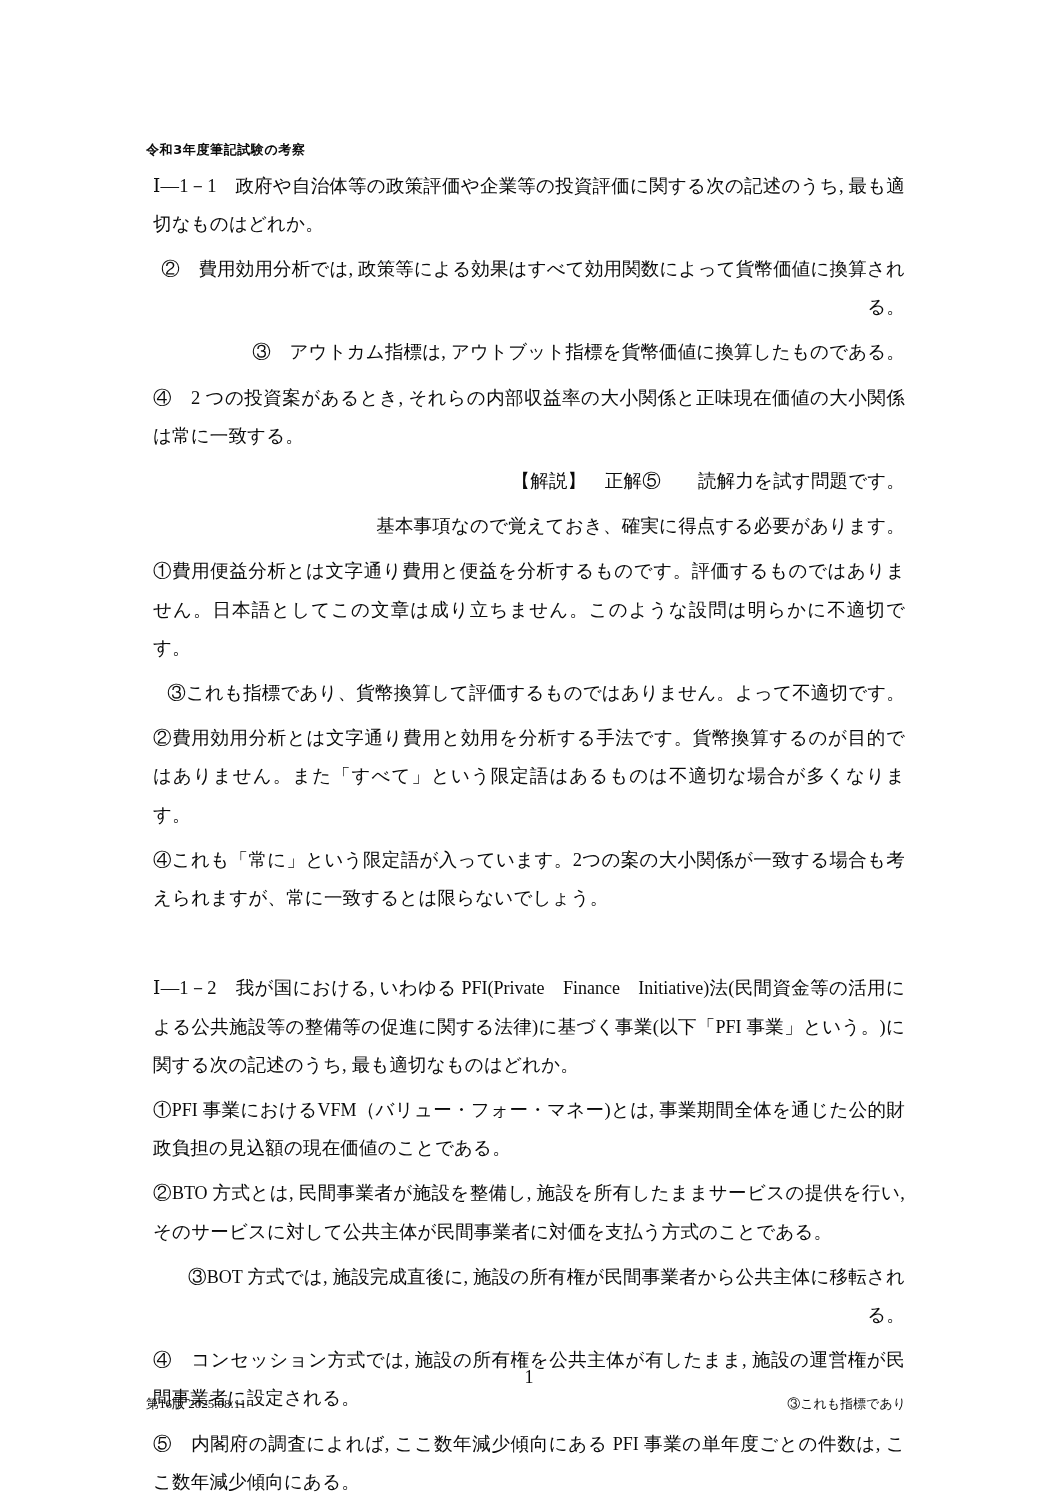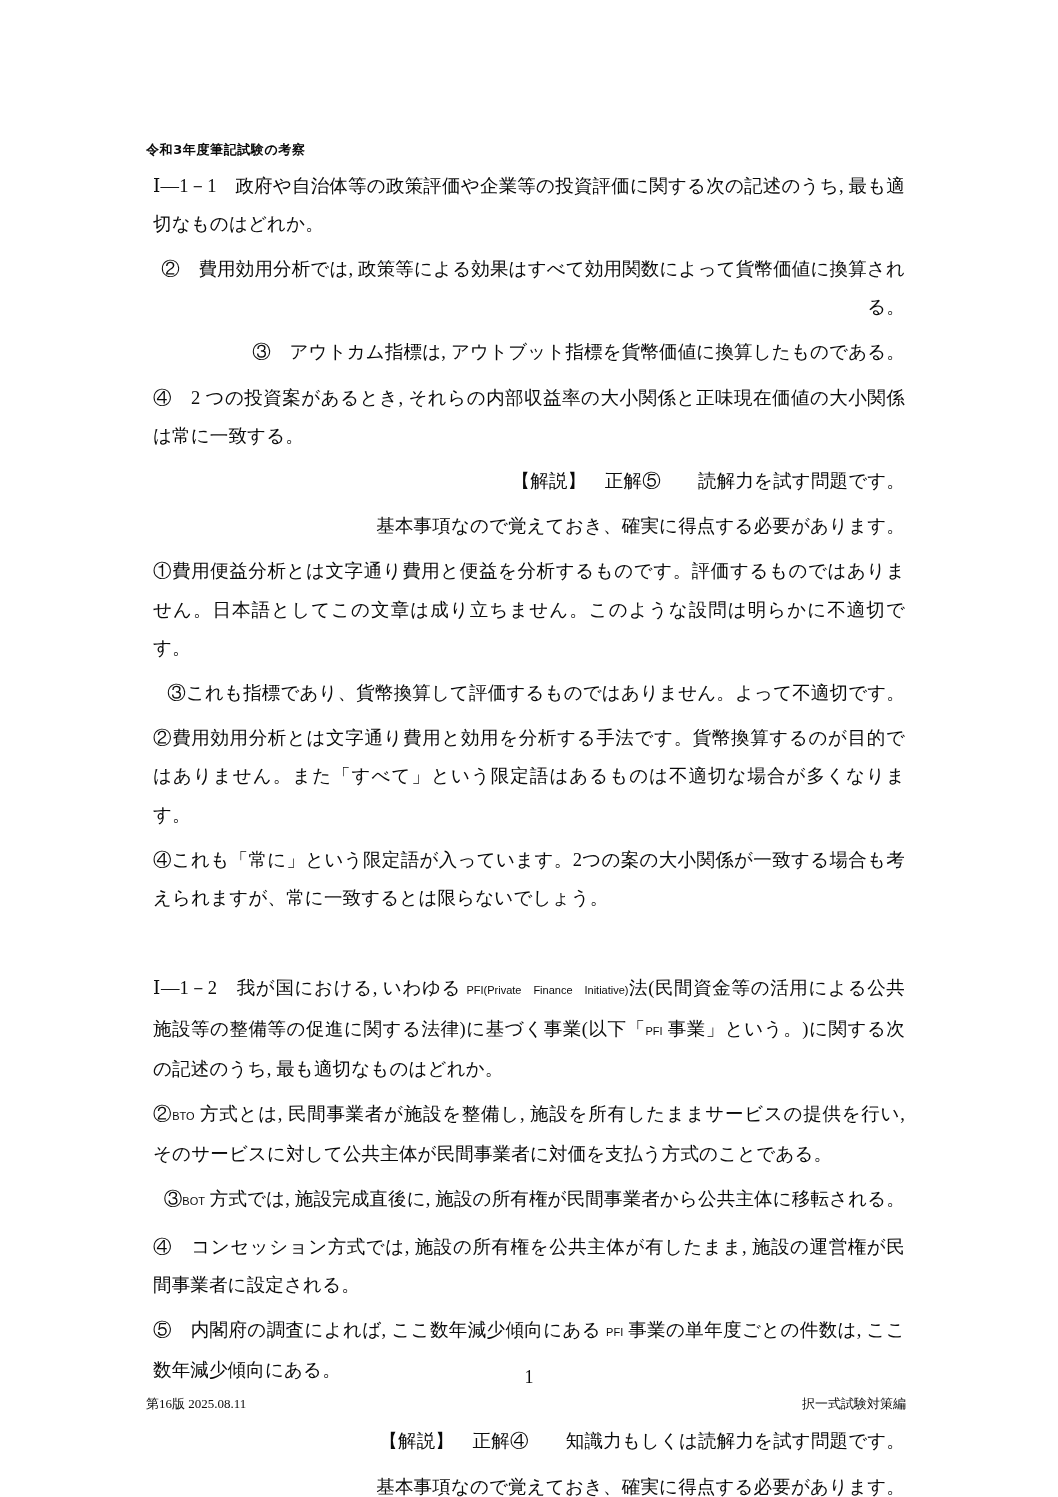--- a/index.html
+++ b/index.html
@@ -41,22 +41,22 @@
     margin: 7px;
     text-align: justify;
     text-justify: inter-character;
     word-break: break-all;
     letter-spacing: 0.15px;
   }
   .para.nojust {
     text-align: right;
   }
   .para .latin {
-    font-family: Liberation Sans, sans-serif;
-    font-size: 11px;
+    font-family: Liberation Serif, serif;
+    font-size: 18px;
     letter-spacing: 0;
   }
   .spacer-line {
     height: 38.2px;
   }
   .spacer-small {
     height: 19px;
   }
   .footer {
     position: absolute;
@@ -121,20 +121,21 @@
     <p class="para nojust">③これも指標であり、貨幣換算して評価するものではありません。よって不適切です。</p>
 
     <p class="para">②費用効用分析とは文字通り費用と効用を分析する手法です。貨幣換算するのが目的ではありません。また「すべて」という限定語はあるものは不適切な場合が多くなります。</p>
 
     <p class="para">④これも「常に」という限定語が入っています。2つの案の大小関係が一致する場合も考えられますが、常に一致するとは限らないでしょう。</p>
 
     <div class="spacer-line"></div>
 
     <p class="para"><span>Ⅰ―1－2　我が国における, いわゆる </span><span class="latin">PFI(Private　Finance　Initiative)</span><span>法(民間資金等の活用による公共施設等の整備等の促進に関する法律)に基づく事業(以下「</span><span class="latin">PFI</span><span> 事業」という。)に関する次の記述のうち, 最も適切なものはどれか。</span></p>
 
+    <p class="para"><span>①</span><span class="latin">PFI</span><span> 事業における</span><span class="latin">VFM</span><span>（バリュー・フォー・マネー)とは, 事業期間全体を通じた公的財政負担の見込額の現在価値のことである。</span></p>
 
     <p class="para"><span>②</span><span class="latin">BTO</span><span> 方式とは, 民間事業者が施設を整備し, 施設を所有したままサービスの提供を行い, そのサービスに対して公共主体が民間事業者に対価を支払う方式のことである。</span></p>
 
     <p class="para nojust"><span>③</span><span class="latin">BOT</span><span> 方式では, 施設完成直後に, 施設の所有権が民間事業者から公共主体に移転される。</span></p>
 
     <p class="para"><span>④</span><span>　コンセッション方式では, 施設の所有権を公共主体が有したまま, 施設の運営権が民間事業者に設定される。</span></p>
 
     <p class="para"><span>⑤</span><span>　内閣府の調査によれば, ここ数年減少傾向にある </span><span class="latin">PFI</span><span> 事業の単年度ごとの件数は, ここ数年減少傾向にある。</span></p>
 
     <div class="spacer-small"></div>
@@ -142,17 +143,17 @@
     <p class="para nojust">【解説】　正解④　　知識力もしくは読解力を試す問題です。</p>
 
     <p class="para nojust">基本事項なので覚えておき、確実に得点する必要があります。</p>
 
   </div>
 
   <div class="footer">
     <div class="page-number">1</div>
     <div class="footer-row">
       <span class="footer-left">第16版 2025.08.11</span>
-      <span class="footer-right">択一式試験対策編</span>
+      <span class="footer-right">③これも指標であり</span>
     </div>
   </div>
 
 </div>
 
 </body></html>

